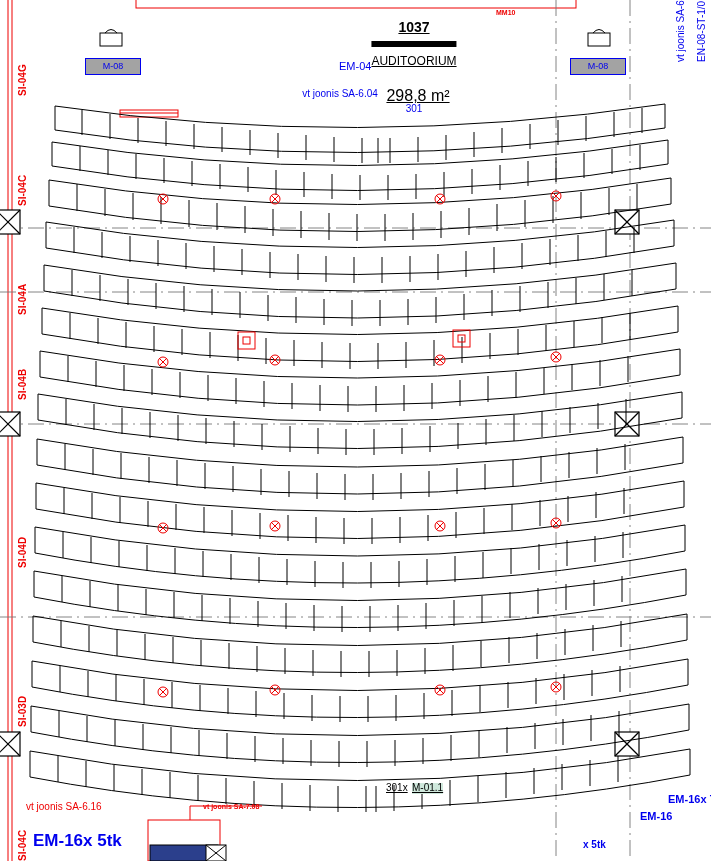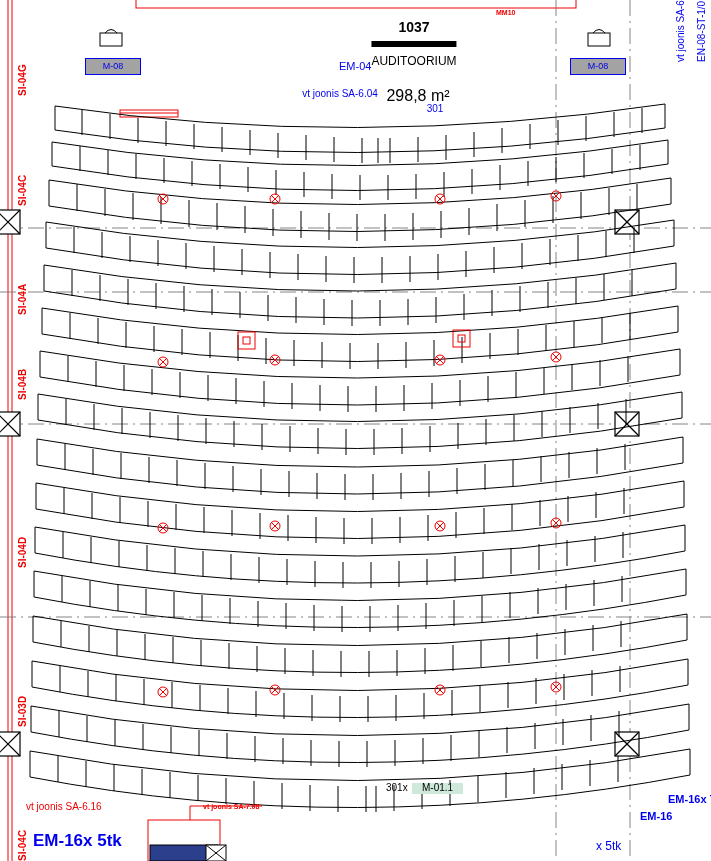--- a/index.html
+++ b/index.html
@@ -26,21 +26,21 @@
     width: 711px;
     height: 861px;
   }
   .lbl {
     position: absolute;
     white-space: nowrap;
     line-height: 1.05;
   }
   .lbl.blue   { color: #0000ee; }
   .lbl.red    { color: #ee0000; }
-  .lbl.black  { color: #000000; }
+  .lbl.black  { color: #000000; text-decoration: underline; }
   .lbl.center { transform: translateX(-50%); }
   .rot90 { transform-origin: left top; transform: rotate(-90deg); }
   .box-tag {
     position: absolute;
     border: 1px solid #0000ee;
     background: #a3a3a3;
     color: #0000ee;
     font-size: 9px;
     text-align: center;
     line-height: 14px;
@@ -50,21 +50,21 @@
     font-weight: bold;
     font-size: 14px;
   }
   .room-name {
     font-size: 12px;
     border-top: 6px solid #000000;
     padding-top: 8px;
   }
   .hl {
     background: #cfe8dc;
-    padding: 0 10px;
+    padding: 0 0;
   }
 </style>
 </head>
 <body>
 
 <div id="sheet">
 
   <svg class="layer" viewBox="0 0 711 861">
 
     <g stroke="#ee0000" stroke-width="1" fill="none">
@@ -697,21 +697,21 @@
       <rect x="150" y="845" width="68" height="16" fill="#2b3f8c"></rect>
       <rect x="206" y="845" width="20" height="16" fill="#ffffff"></rect>
       <line x1="206" y1="845" x2="226" y2="861"></line>
       <line x1="226" y1="845" x2="206" y2="861"></line>
     </g>
   </svg>
 
   <div class="lbl black center room-num" style="left:414px; top:20px;">1037</div>
   <div class="lbl black center room-name" style="left:414px; top:41px;">AUDITOORIUM</div>
   <div class="lbl black center" style="left:418px; top:88px; font-size:16px;">298,8 m²</div>
-  <div class="lbl blue center" style="left:414px; top:104px; font-size:10px;margin-left:21px;">301</div>
+  <div class="lbl blue center" style="left:414px; top:104px; font-size:10px;">301</div>
 
   <div class="box-tag" style="left:85px; top:58px; width:54px;">M-08</div>
   <div class="box-tag" style="left:570px; top:58px; width:54px;">M-08</div>
   <div class="lbl blue" style="left:339px; top:61px; font-size:11px;">EM-04</div>
   <div class="lbl red" style="left:496px; top:9px; font-size:7px; font-weight:bold;">MM10</div>
 
   <div class="lbl blue center" style="left:340px; top:89px; font-size:10px;text-align:right;">vt joonis SA-6.04</div>
   <div class="lbl red" style="left:26px; top:802px; font-size:10px;">vt joonis SA-6.16</div>
   <div class="lbl red" style="left:203px; top:803px; font-size:7px; font-weight:bold;">vt joonis SA-7.08</div>
   <div class="lbl blue rot90" style="left:676px; top:62px; font-size:10px;">vt joonis SA-6.0</div>
@@ -721,17 +721,17 @@
   <div class="lbl red rot90" style="left:18px; top:206px; font-size:10px; font-weight:bold;">SI-04C</div>
   <div class="lbl red rot90" style="left:18px; top:315px; font-size:10px; font-weight:bold;">SI-04A</div>
   <div class="lbl red rot90" style="left:18px; top:400px; font-size:10px; font-weight:bold;">SI-04B</div>
   <div class="lbl red rot90" style="left:18px; top:568px; font-size:10px; font-weight:bold;">SI-04D</div>
   <div class="lbl red rot90" style="left:18px; top:727px; font-size:10px; font-weight:bold;">SI-03D</div>
   <div class="lbl red rot90" style="left:18px; top:861px; font-size:10px; font-weight:bold;">SI-04C</div>
 
   <div class="lbl black" style="left:386px; top:783px; font-size:10px;">301x</div>
   <div class="lbl black hl" style="left:412px; top:783px; font-size:10px;">M-01.1</div>
   <div class="lbl blue" style="left:33px; top:832px; font-size:17px; font-weight:bold;">EM-16x 5tk</div>
-  <div class="lbl blue" style="left:583px; top:840px; font-size:12px; font-weight:normal;margin-left:13px;">x 5tk</div>
+  <div class="lbl blue" style="left:583px; top:840px; font-size:10px; font-weight:bold;">x 5tk</div>
   <div class="lbl blue" style="left:668px; top:794px; font-size:11px; font-weight:bold;">EM-16x 7tk</div>
   <div class="lbl blue" style="left:640px; top:811px; font-size:11px; font-weight:bold;">EM-16</div>
 
 </div>
 
 </body></html>

